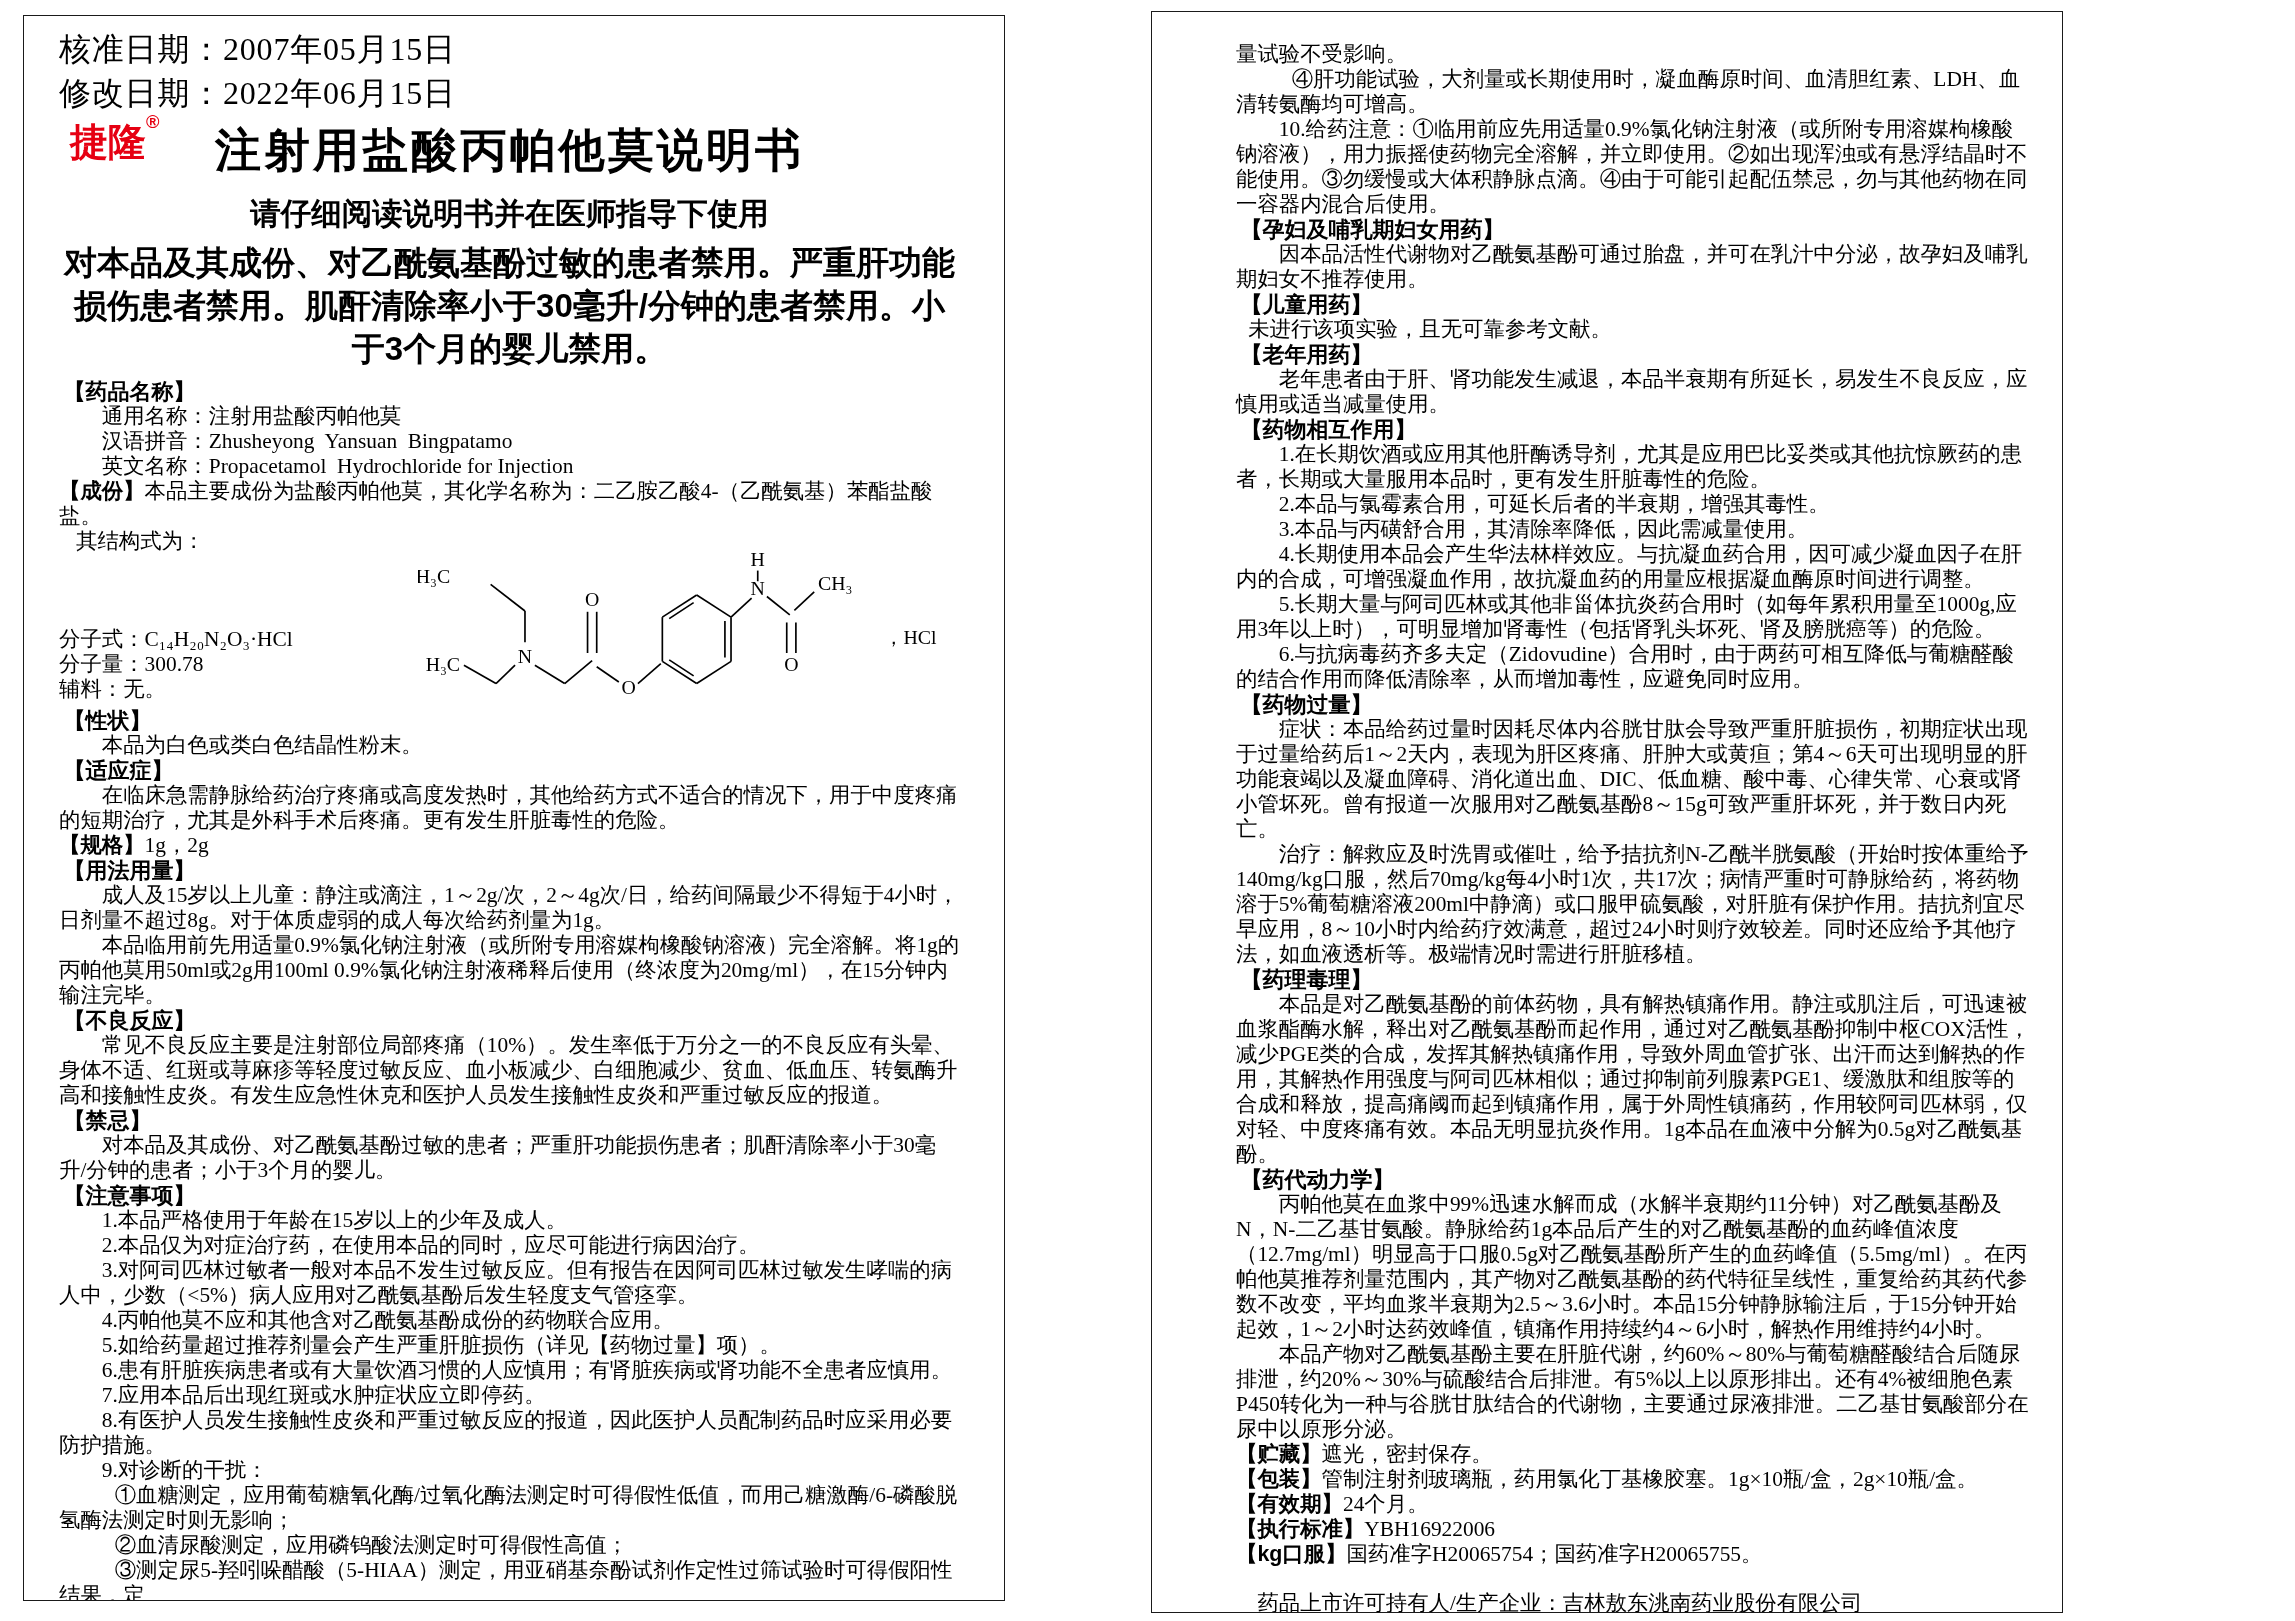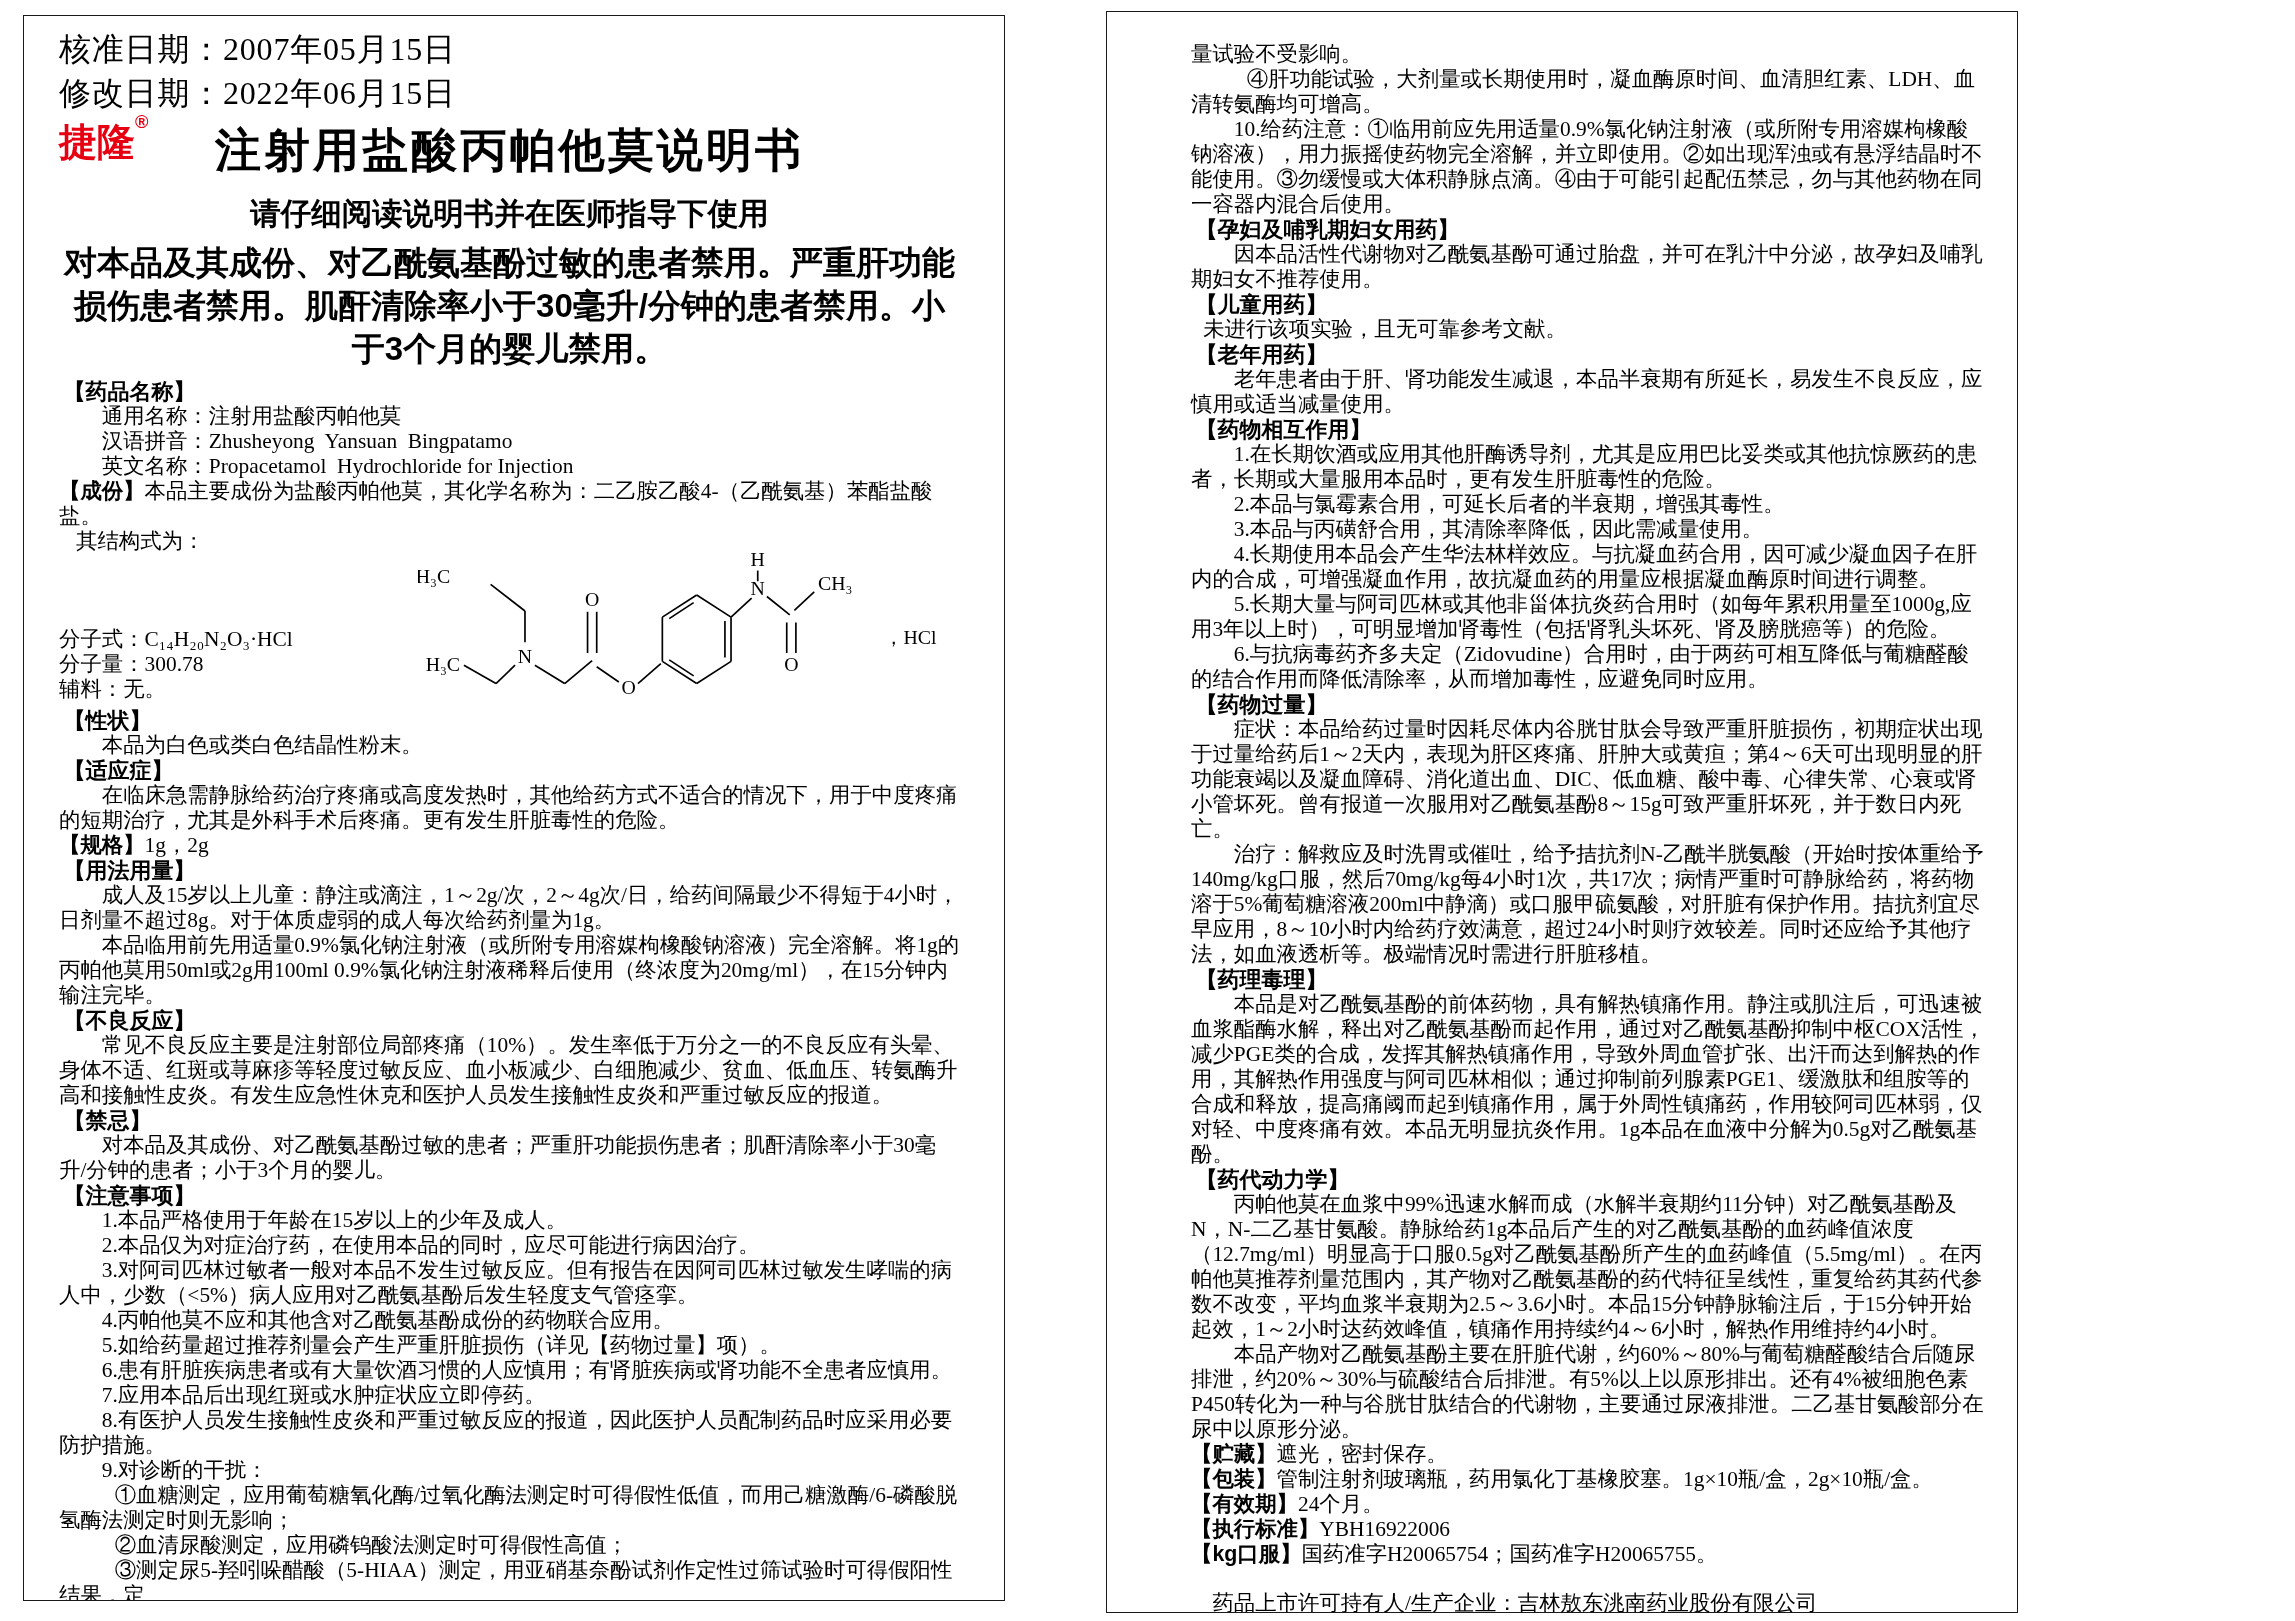--- a/index.html
+++ b/index.html
@@ -1,23 +1,23 @@
 <!DOCTYPE html>
 <html style="font-size:12.2px"><head>
 <meta charset="utf-8">
 <style>
   html,body{margin:0;padding:0;background:#fff;}
   body{width:2295px;height:1621px;position:relative;color:#000;
        font-family:"Liberation Serif","DejaVu Serif",serif;}
   .page{position:absolute;background:#fff;border:1.5px solid #1a1a1a;box-sizing:border-box;overflow:hidden;}
   #p1{left:23px;top:15.3px;width:982px;height:1586px;padding:10.7px 44px 0 35px;}
-  #p2{left:1106px;top:10.7px;width:912px;height:1602px;padding:30.5px 30.5px 0 84px;}
+  #p2{left:1151px;top:10.7px;width:912px;height:1602px;padding:30.5px 30.5px 0 84px;}
 
   .dates p{font-size:32px;line-height:44px;margin:0;letter-spacing:0.8px;}
-  .brand{position:absolute;left:35px;top:107px;color:#e60012;
+  .brand{position:absolute;left:46px;top:107px;color:#e60012;
          font-family:"Liberation Sans","DejaVu Sans",sans-serif;font-weight:bold;font-size:38px;line-height:1;}
   .brand sup{font-size:18.3px;position:relative;top:-13.7px;}
   .title{font-family:"Liberation Sans","DejaVu Sans",sans-serif;font-weight:bold;
          font-size:46px;text-align:center;margin:4.6px 0 12.2px;letter-spacing:3.1px;}
   .subtitle{font-family:"Liberation Sans","DejaVu Sans",sans-serif;font-weight:bold;
             font-size:30.5px;text-align:center;margin:0 0 6.1px;}
   .warning{font-family:"Liberation Sans","DejaVu Sans",sans-serif;font-weight:bold;
            font-size:33px;line-height:43px;text-align:center;margin:0 4.6px 9.2px;}
 
   p.b{font-size:21.4px;line-height:25px;margin:0;}

